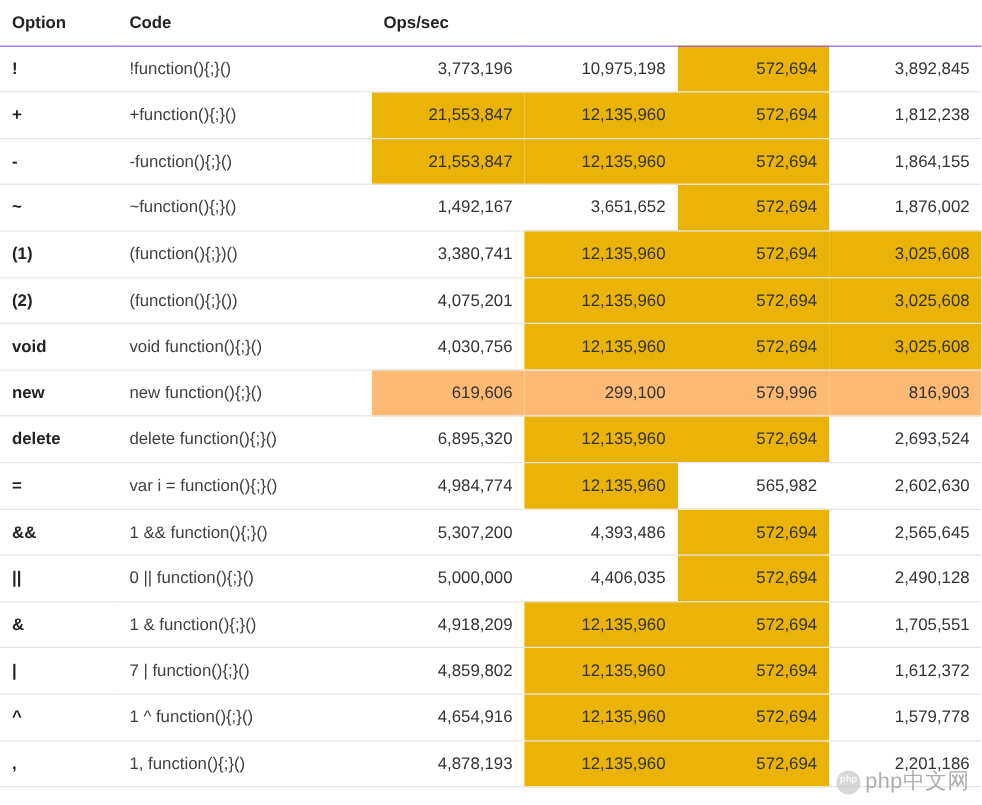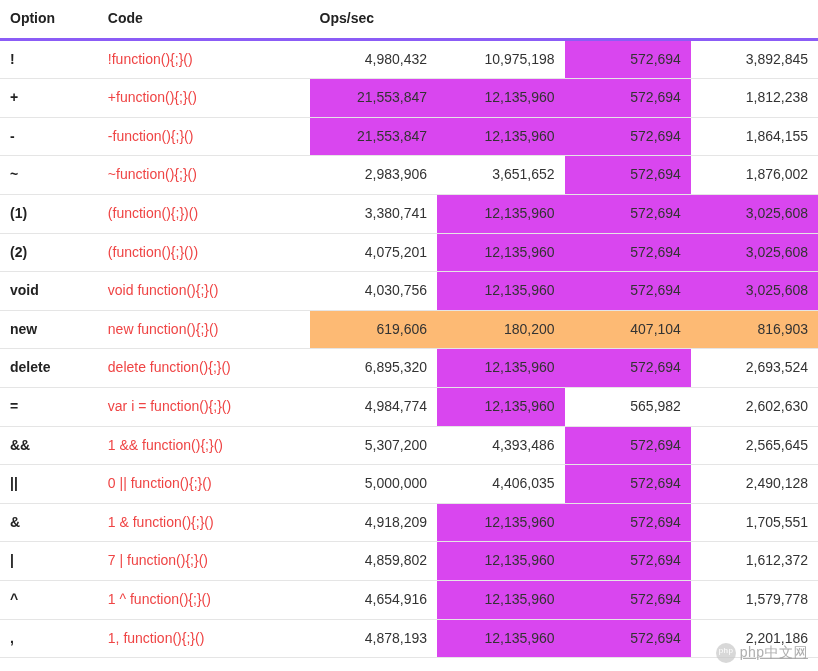--- a/index.html
+++ b/index.html
@@ -21,60 +21,59 @@
   th, td {
     padding: 9px 10px;
     text-align: left;
     border-bottom: 1px solid #e5e5e5;
     vertical-align: middle;
     line-height: 1.4;
   }
   thead th {
     font-weight: bold;
     color: #222;
-    border-bottom: 3px solid #8b5cf6;
+    border-bottom: 1px solid #8b5cf6;
   }
   thead tr.subhead th {
     border-bottom: 1px solid #e5e5e5;
   }
   td.option {
     font-weight: bold;
     color: #222;
     width: 80px;
     font-family: "Helvetica Neue", Helvetica, Arial, sans-serif;
   }
   td.code {
     font-family: "Helvetica Neue", Helvetica, Arial, sans-serif;
-    color: #ef4444;
+    color: #404040;
     width: 200px;
   }
   td.num {
     text-align: right;
     font-family: "Helvetica Neue", Helvetica, Arial, sans-serif;
     color: #333;
     width: 110px;
   }
   td.green {
-    background: #d946ef;
+    background: #eab308;
     color: #333;
   }
   td.pink {
     background: #fdba74;
     color: #333;
   }
   .watermark {
     position: absolute;
     right: 10px;
     bottom: 8px;
-    font-size: 14px;
+    font-size: 18px;
     color: rgba(160,160,160,0.85);
     font-family: "Microsoft YaHei", Arial, sans-serif;
     letter-spacing: 0.5px;
     pointer-events: none;
-    text-decoration: underline;
   }
   .watermark .dot {
     display:inline-block;
     width:20px; height:20px;
     background: rgba(200,200,200,0.7);
     border-radius:50%;
     vertical-align:middle;
     margin-right:4px;
     position:relative;
   }
@@ -94,21 +93,21 @@
     <tr>
       <th>Option</th>
       <th>Code</th>
       <th colspan="4">Ops/sec</th>
     </tr>
   </thead>
   <tbody id="tbody">
       <tr>
         <td class="option">!</td>
         <td class="code">!function(){;}()</td>
-        <td class="num">4,980,432</td>
+        <td class="num">3,773,196</td>
         <td class="num">10,975,198</td>
         <td class="num green">572,694</td>
         <td class="num">3,892,845</td>
       </tr>
       <tr>
         <td class="option">+</td>
         <td class="code">+function(){;}()</td>
         <td class="num green">21,553,847</td>
         <td class="num green">12,135,960</td>
         <td class="num green">572,694</td>
@@ -118,21 +117,21 @@
         <td class="option">-</td>
         <td class="code">-function(){;}()</td>
         <td class="num green">21,553,847</td>
         <td class="num green">12,135,960</td>
         <td class="num green">572,694</td>
         <td class="num">1,864,155</td>
       </tr>
       <tr>
         <td class="option">~</td>
         <td class="code">~function(){;}()</td>
-        <td class="num">2,983,906</td>
+        <td class="num">1,492,167</td>
         <td class="num">3,651,652</td>
         <td class="num green">572,694</td>
         <td class="num">1,876,002</td>
       </tr>
       <tr>
         <td class="option">(1)</td>
         <td class="code">(function(){;})()</td>
         <td class="num">3,380,741</td>
         <td class="num green">12,135,960</td>
         <td class="num green">572,694</td>
@@ -151,22 +150,22 @@
         <td class="code">void function(){;}()</td>
         <td class="num">4,030,756</td>
         <td class="num green">12,135,960</td>
         <td class="num green">572,694</td>
         <td class="num green">3,025,608</td>
       </tr>
       <tr>
         <td class="option">new</td>
         <td class="code">new function(){;}()</td>
         <td class="num pink">619,606</td>
-        <td class="num pink">180,200</td>
-        <td class="num pink">407,104</td>
+        <td class="num pink">299,100</td>
+        <td class="num pink">579,996</td>
         <td class="num pink">816,903</td>
       </tr>
       <tr>
         <td class="option">delete</td>
         <td class="code">delete function(){;}()</td>
         <td class="num">6,895,320</td>
         <td class="num green">12,135,960</td>
         <td class="num green">572,694</td>
         <td class="num">2,693,524</td>
       </tr>

